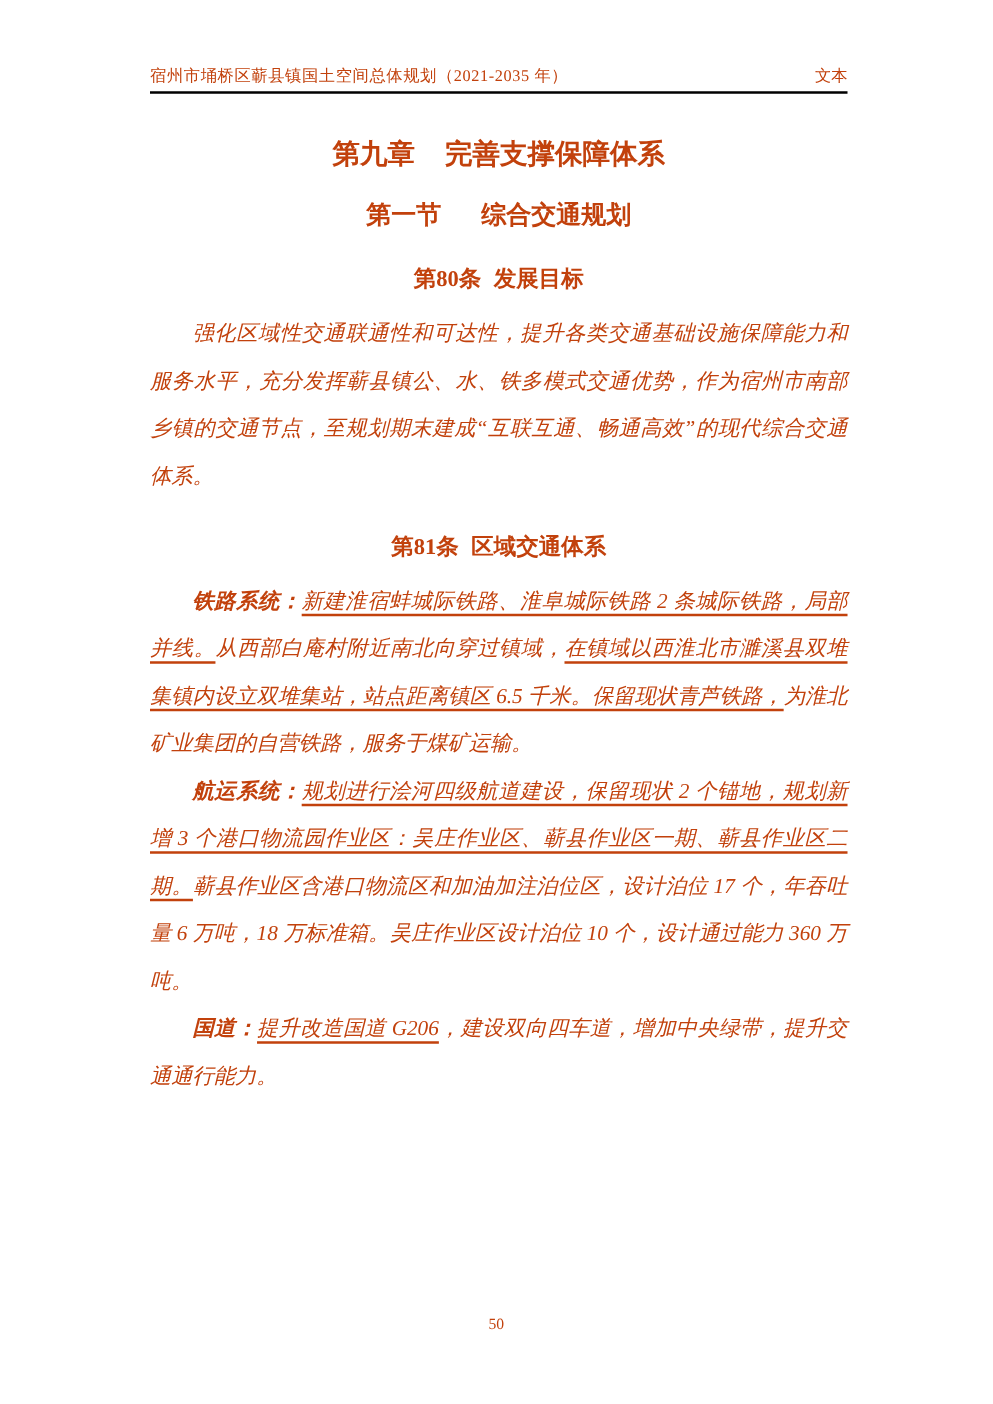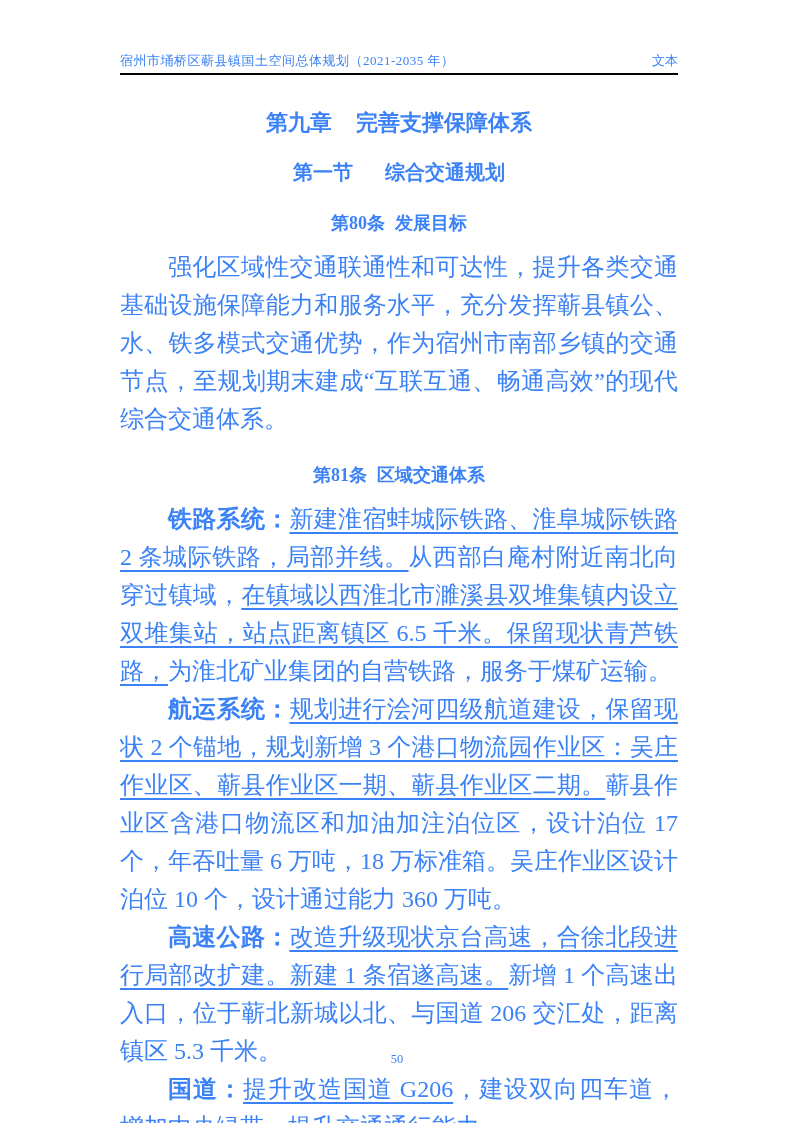--- a/index.html
+++ b/index.html
@@ -6,21 +6,21 @@
     margin: 0;
     padding: 0;
     background: #ffffff;
   }
   .page {
     position: relative;
     width: 794px;
     height: 1123px;
     box-sizing: border-box;
     background: #ffffff;
-    color: #3b82f6;
+    color: #c2410c;
     padding: 52px 116px 0 120px;
     font-family: "Liberation Serif", "DejaVu Serif", serif;
     overflow: hidden;
   }
   .header {
     display: flex;
     justify-content: space-between;
     align-items: flex-end;
     font-size: 13px;
     line-height: 17px;
@@ -48,24 +48,25 @@
   .article-heading {
     font-size: 18px;
     font-weight: bold;
     line-height: 24px;
     margin: 25px 0 13px 0;
     text-align: center;
   }
   .article-heading .art-num { margin-right: 0.55em; }
   .body-para {
     margin: 0;
-    font-size: 24px;
+    font-size: 17px;
     line-height: 38px;
     text-align: justify;
     text-indent: 2em;
+    font-style: italic;
   }
   .seg-bold { font-weight: bold; }
   .seg-underline {
     text-decoration: underline;
     text-underline-offset: 5px;
     text-decoration-thickness: 1.5px;
   }
   .footer-pagenum {
     position: absolute;
     top: 1051px;
@@ -93,21 +94,20 @@
   <div class="section-title">
     <span class="title-num">第一节</span><span class="title-text">综合交通规划</span>
   </div>
 
   <div id="articles">
       <div class="article-heading"><span class="art-num">第80条</span><span class="art-text">发展目标</span></div>
       <p class="body-para"><span class="">强化区域性交通联通性和可达性，提升各类交通基础设施保障能力和服务水平，充分发挥蕲县镇公、水、铁多模式交通优势，作为宿州市南部乡镇的交通节点，至规划期末建成“互联互通、畅通高效”的现代综合交通体系。</span></p>
       <div class="article-heading"><span class="art-num">第81条</span><span class="art-text">区域交通体系</span></div>
       <p class="body-para"><span class="seg-bold ">铁路系统：</span><span class="seg-underline">新建淮宿蚌城际铁路、淮阜城际铁路 2 条城际铁路，局部并线。</span><span class="">从西部白庵村附近南北向穿过镇域，</span><span class="seg-underline">在镇域以西淮北市濉溪县双堆集镇内设立双堆集站，站点距离镇区 6.5 千米。保留现状青芦铁路，</span><span class="">为淮北矿业集团的自营铁路，服务于煤矿运输。</span></p>
       <p class="body-para"><span class="seg-bold ">航运系统：</span><span class="seg-underline">规划进行浍河四级航道建设，保留现状 2 个锚地，规划新增 3 个港口物流园作业区：吴庄作业区、蕲县作业区一期、蕲县作业区二期。</span><span class="">蕲县作业区含港口物流区和加油加注泊位区，设计泊位 17 个，年吞吐量 6 万吨，18 万标准箱。吴庄作业区设计泊位 10 个，设计通过能力 360 万吨。</span></p>
-      <p class="body-para"><span class="seg-bold ">高速公路：</span><span class="seg-underline">改造升级现状京台高速，合徐北段进行局部改扩建。新建 1 条宿遂高速。</span><span class="">新增 1 个高速出入口，位于蕲北新城以北、与国道 206 交汇处，距离镇区 5.3 千米。</span></p>
       <p class="body-para"><span class="seg-bold ">国道：</span><span class="seg-underline">提升改造国道 G206</span><span class="">，建设双向四车道，增加中央绿带，提升交通通行能力。</span></p>
     </div>
 
   <div class="footer-pagenum">
     <span>50</span>
   </div>
 
 </div>
 
 </body></html>

